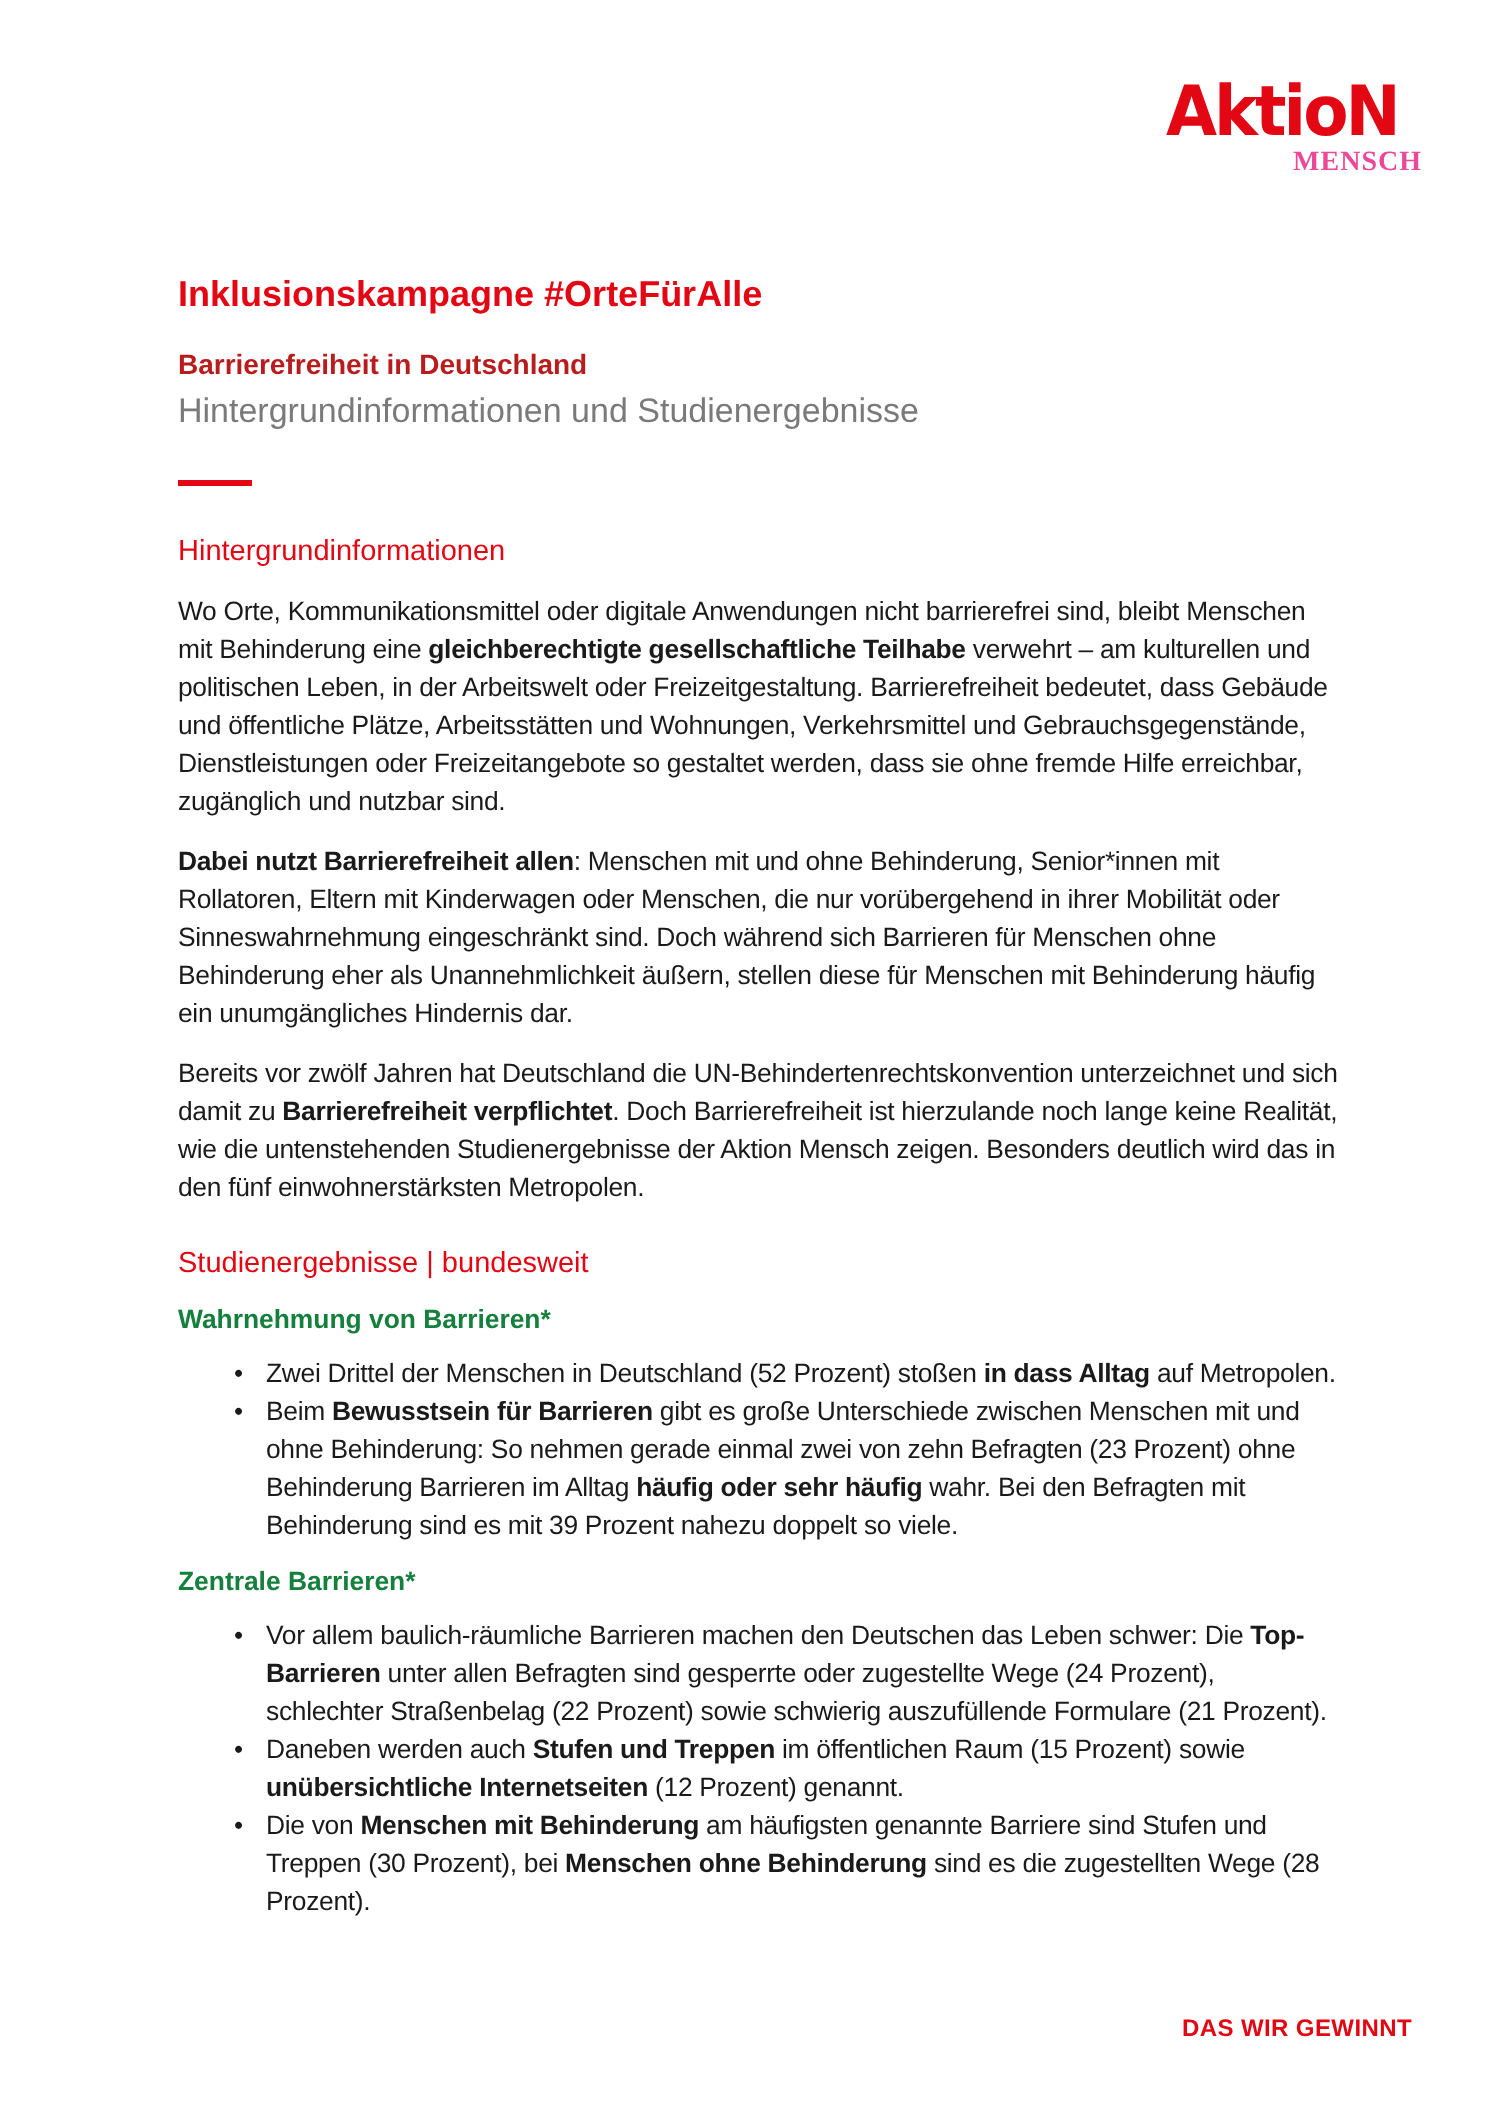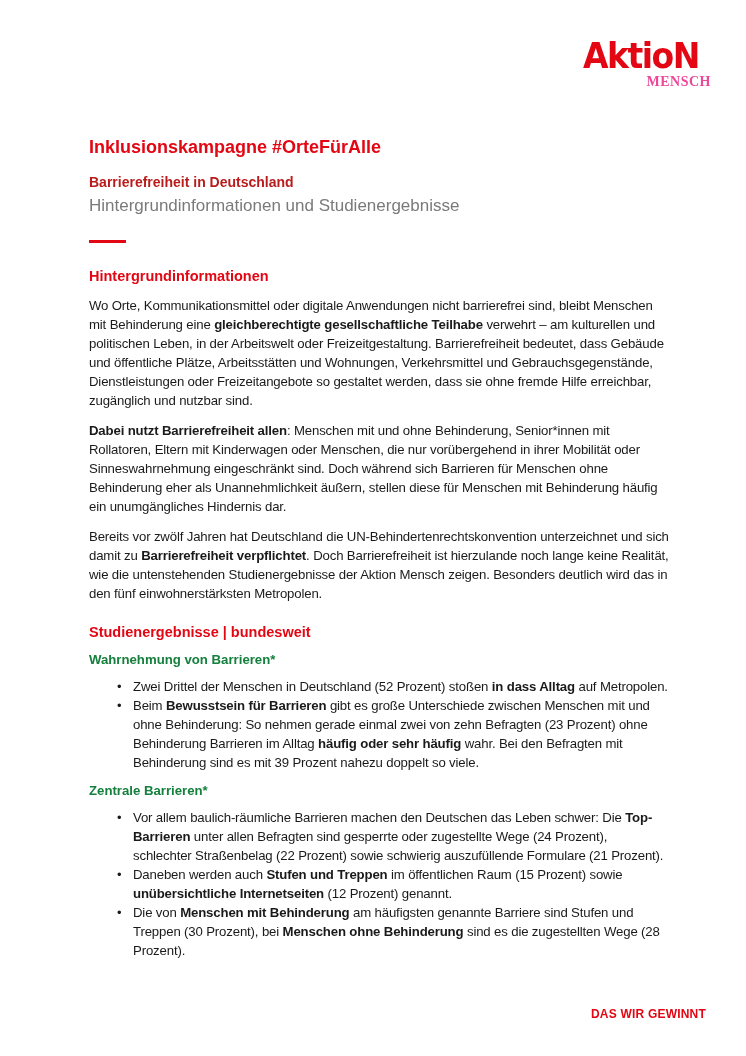--- a/index.html
+++ b/index.html
@@ -6,21 +6,21 @@
   html, body { width: 746px; height: 1056px; background: #ffffff; }
   body { position: relative; font-family: "Liberation Sans", sans-serif; color: #1a1a1a; overflow: hidden; }
   .logo { position: absolute; left: 583px; top: 38px; width: 128px; height: 56px; }
   .logo .aktion { position: absolute; left: 0; top: 0; font-family: "DejaVu Sans", sans-serif; font-weight: bold; font-size: 33px; letter-spacing: -1.5px; color: #e30613; line-height: 36px; transform: scaleY(1.05); }
   .logo .mensch { position: absolute; right: 0; top: 36px; font-family: Liberation Serif, serif; font-weight: bold; font-size: 14px; letter-spacing: 0.5px; color: #ec4899; line-height: 16px; }
   .content { position: absolute; left: 89px; top: 92px; width: 580px; margin-top: 44px; }
   .kicker { color: #e30613; font-weight: bold; font-size: 18px; line-height: 22px; }
   .title { margin-top: 13px; font-weight: bold; font-size: 14px; line-height: 22px; color: #b91c1c; }
   .subtitle { margin-top: 2px; font-size: 17px; line-height: 22px; color: #7a7a7a; }
   .rule { margin-top: 23px; width: 37px; height: 3px; background: #e30613; }
-  .h2 { color: #e30613; font-weight: bold; font-size: 14.5px; line-height: 18px; }
+  .h2 { color: #e30613; font-weight: normal; font-size: 14.5px; line-height: 18px; }
   .h2.first { margin-top: 24px; }
   .p { font-size: 13.2px; line-height: 19px; color: #1a1a1a; margin-top: 11px; letter-spacing: -0.15px; }
   .p b { font-weight: bold; }
   .h3 { font-weight: bold; font-size: 13.2px; line-height: 18px; margin-top: 10px; color: #15803d; }
   .h2.section { margin-top: 20px; }
   ul.bullets { list-style: none; margin-top: 8px; }
   ul.bullets li { position: relative; padding-left: 44px; font-size: 13.2px; line-height: 19px; letter-spacing: -0.15px; }
   ul.bullets li::before { content: "•"; position: absolute; left: 28px; top: 0; font-size: 13px; }
   .footer { position: absolute; right: 40px; top: 1007px; color: #e30613; font-weight: bold; font-size: 12px; letter-spacing: 0.2px; text-align: center; }
 </style>

